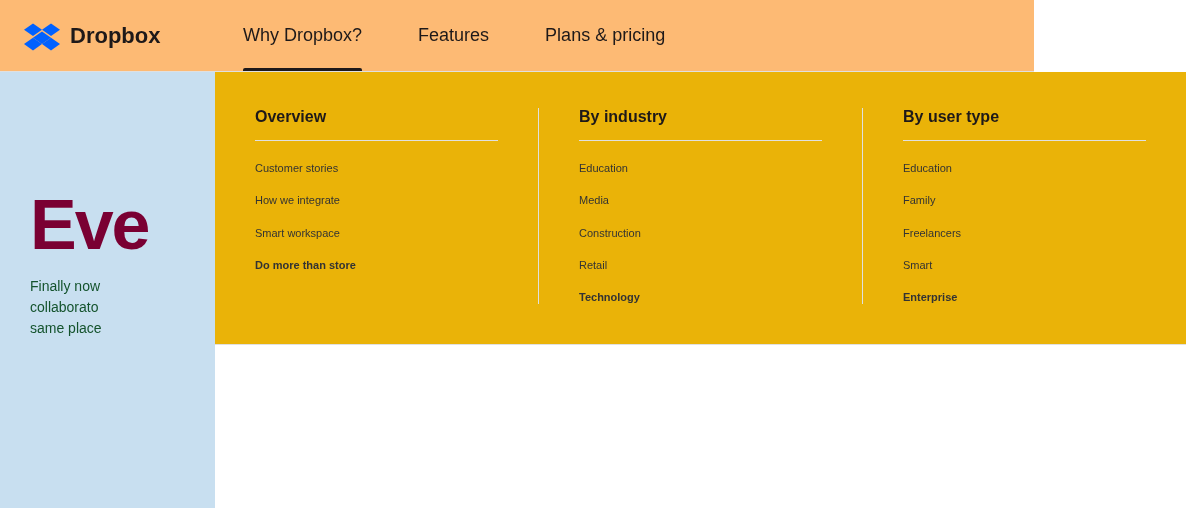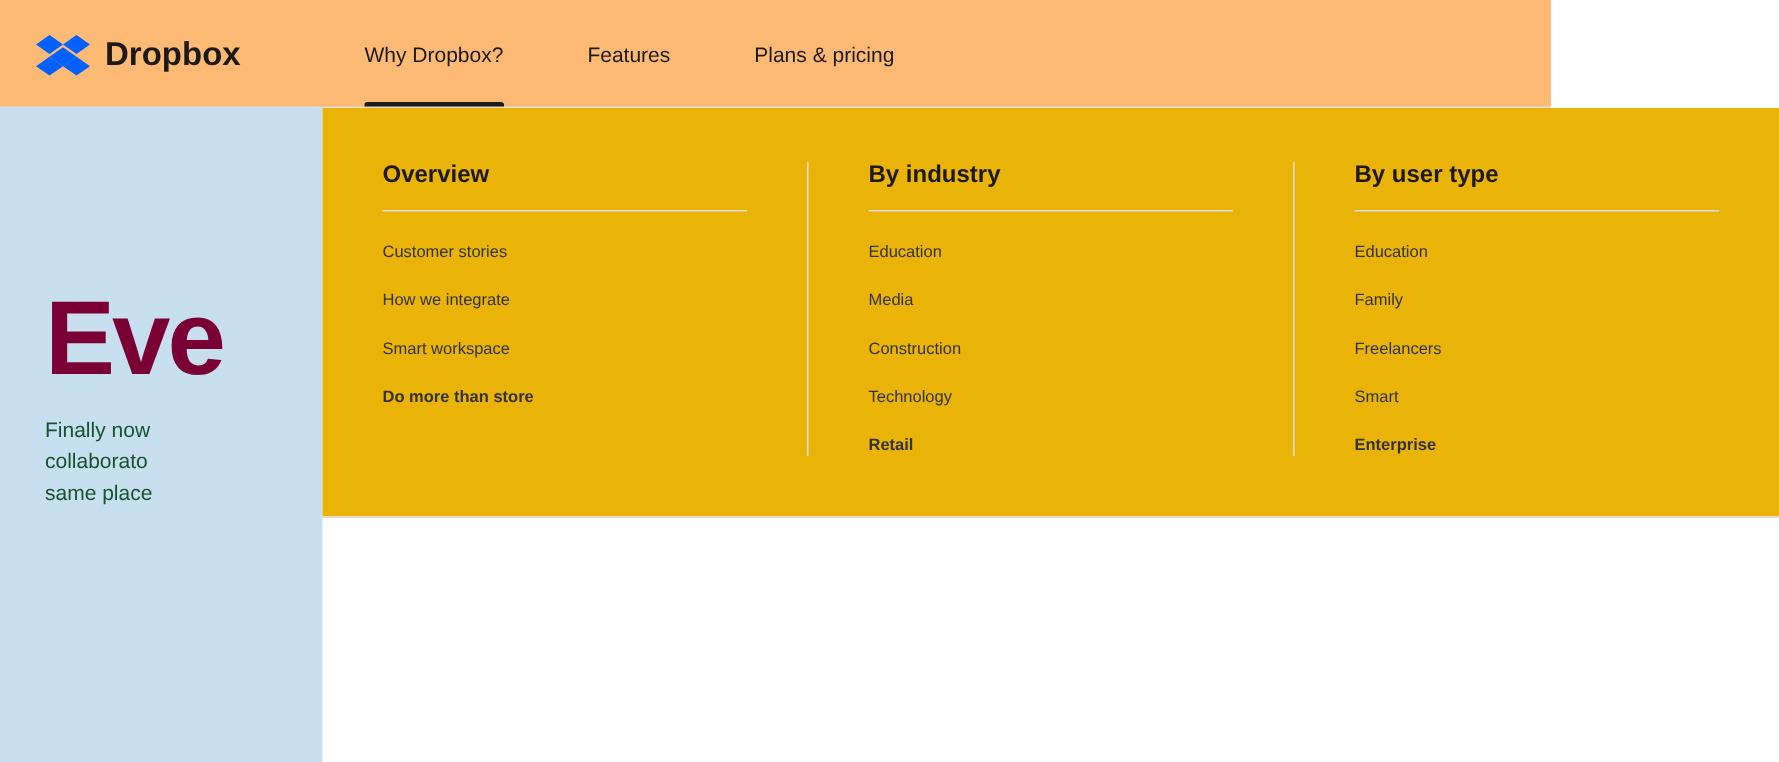--- a/index.html
+++ b/index.html
@@ -83,21 +83,21 @@
       display: flex;
       align-items: center;
       height: 100%;
     }
 
     .nav-item {
       height: 100%;
       display: flex;
       align-items: center;
       padding: 0 28px;
-      font-size: 14px;
+      font-size: 18px;
       color: #1e1919;
       cursor: pointer;
       position: relative;
       font-weight: 400;
     }
 
     .nav-item.active {
       font-weight: 500;
     }
 
@@ -204,22 +204,22 @@
     <div class="dropdown-item">How we integrate</div>
     <div class="dropdown-item">Smart workspace</div>
     <div class="dropdown-item">Do more than store</div>
   </div>
 
   <div class="dropdown-column">
     <div class="column-header">By industry</div>
     <div class="dropdown-item">Education</div>
     <div class="dropdown-item">Media</div>
     <div class="dropdown-item">Construction</div>
+    <div class="dropdown-item">Retail</div>
     <div class="dropdown-item">Technology</div>
-    <div class="dropdown-item">Retail</div>
   </div>
 
   <div class="dropdown-column">
     <div class="column-header">By user type</div>
     <div class="dropdown-item">Education</div>
     <div class="dropdown-item">Family</div>
     <div class="dropdown-item">Freelancers</div>
     <div class="dropdown-item">Smart</div>
     <div class="dropdown-item">Enterprise</div>
   </div>

